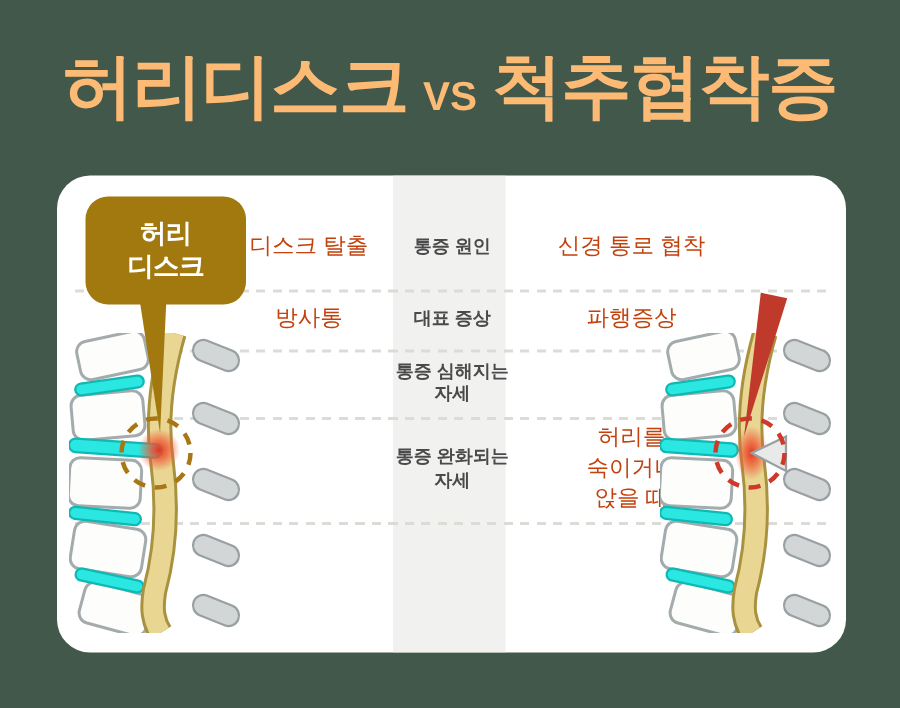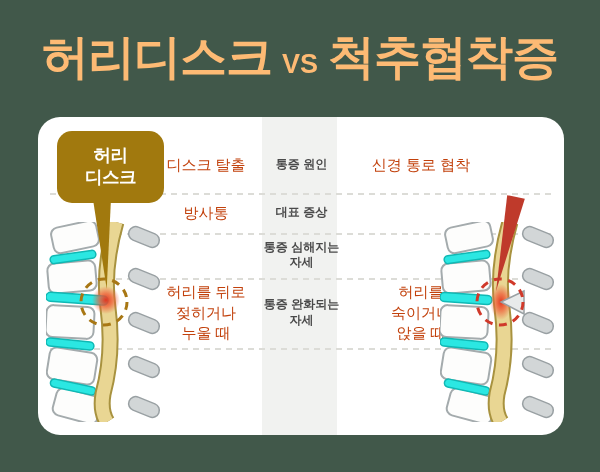--- a/index.html
+++ b/index.html
@@ -80,29 +80,27 @@
   <div class="divider d4"></div>
 
   <div class="row r1">
     <div class="cell cl">디스크 탈출</div>
     <div class="cell cc">통증 원인</div>
     <div class="cell cr">신경 통로 협착</div>
   </div>
   <div class="row r2">
     <div class="cell cl">방사통</div>
     <div class="cell cc">대표 증상</div>
+    <div class="cell cr">파행증상</div>
   </div>
   <div class="row r3">
     <div class="cell cc">통증 심해지는
 자세</div>
   </div>
   <div class="row r4">
-    <div class="cell cl">허리를 뒤로
-젖히거나
-누울 때</div>
     <div class="cell cc">통증 완화되는
 자세</div>
     <div class="cell cr">허리를
 숙이거나
 앉을 때</div>
   </div>
   <div class="row r5">
   </div>
 
   <svg class="spine spine-left" viewBox="0 0 120 200">

